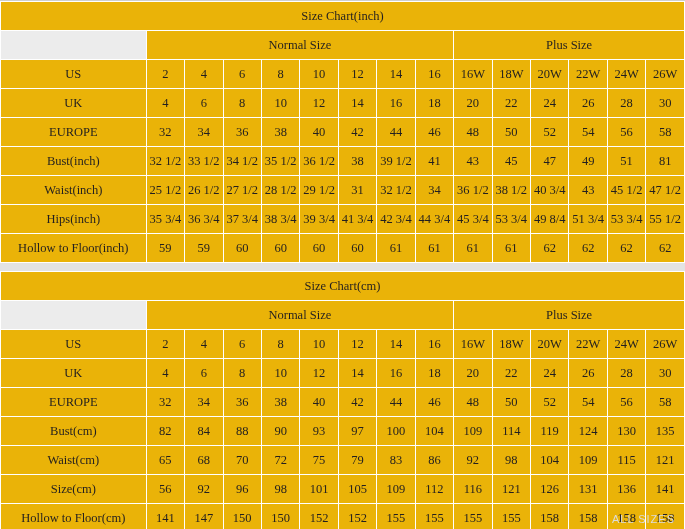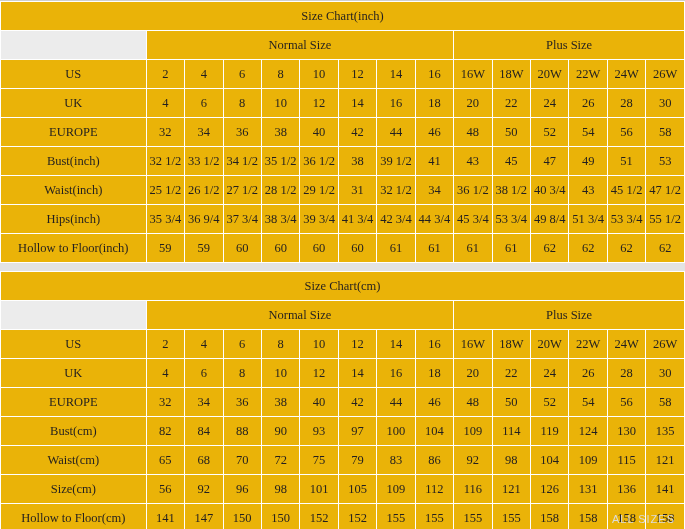--- a/index.html
+++ b/index.html
@@ -176,21 +176,21 @@
           <td class="val">35 1/2</td>
           <td class="val">36 1/2</td>
           <td class="val">38</td>
           <td class="val">39 1/2</td>
           <td class="val">41</td>
           <td class="val">43</td>
           <td class="val">45</td>
           <td class="val">47</td>
           <td class="val">49</td>
           <td class="val">51</td>
-          <td class="val">53</td>
+          <td class="val">81</td>
         </tr>
         <tr>
           <td class="rowlabel">Waist(inch)</td>
           <td class="val">25 1/2</td>
           <td class="val">26 1/2</td>
           <td class="val">27 1/2</td>
           <td class="val">28 1/2</td>
           <td class="val">29 1/2</td>
           <td class="val">31</td>
           <td class="val">32 1/2</td>
@@ -198,21 +198,21 @@
           <td class="val">36 1/2</td>
           <td class="val">38 1/2</td>
           <td class="val">40 3/4</td>
           <td class="val">43</td>
           <td class="val">45 1/2</td>
           <td class="val">47 1/2</td>
         </tr>
         <tr>
           <td class="rowlabel">Hips(inch)</td>
           <td class="val">35 3/4</td>
-          <td class="val">36 9/4</td>
+          <td class="val">36 3/4</td>
           <td class="val">37 3/4</td>
           <td class="val">38 3/4</td>
           <td class="val">39 3/4</td>
           <td class="val">41 3/4</td>
           <td class="val">42 3/4</td>
           <td class="val">44 3/4</td>
           <td class="val">45 3/4</td>
           <td class="val">53 3/4</td>
           <td class="val">49 8/4</td>
           <td class="val">51 3/4</td>

